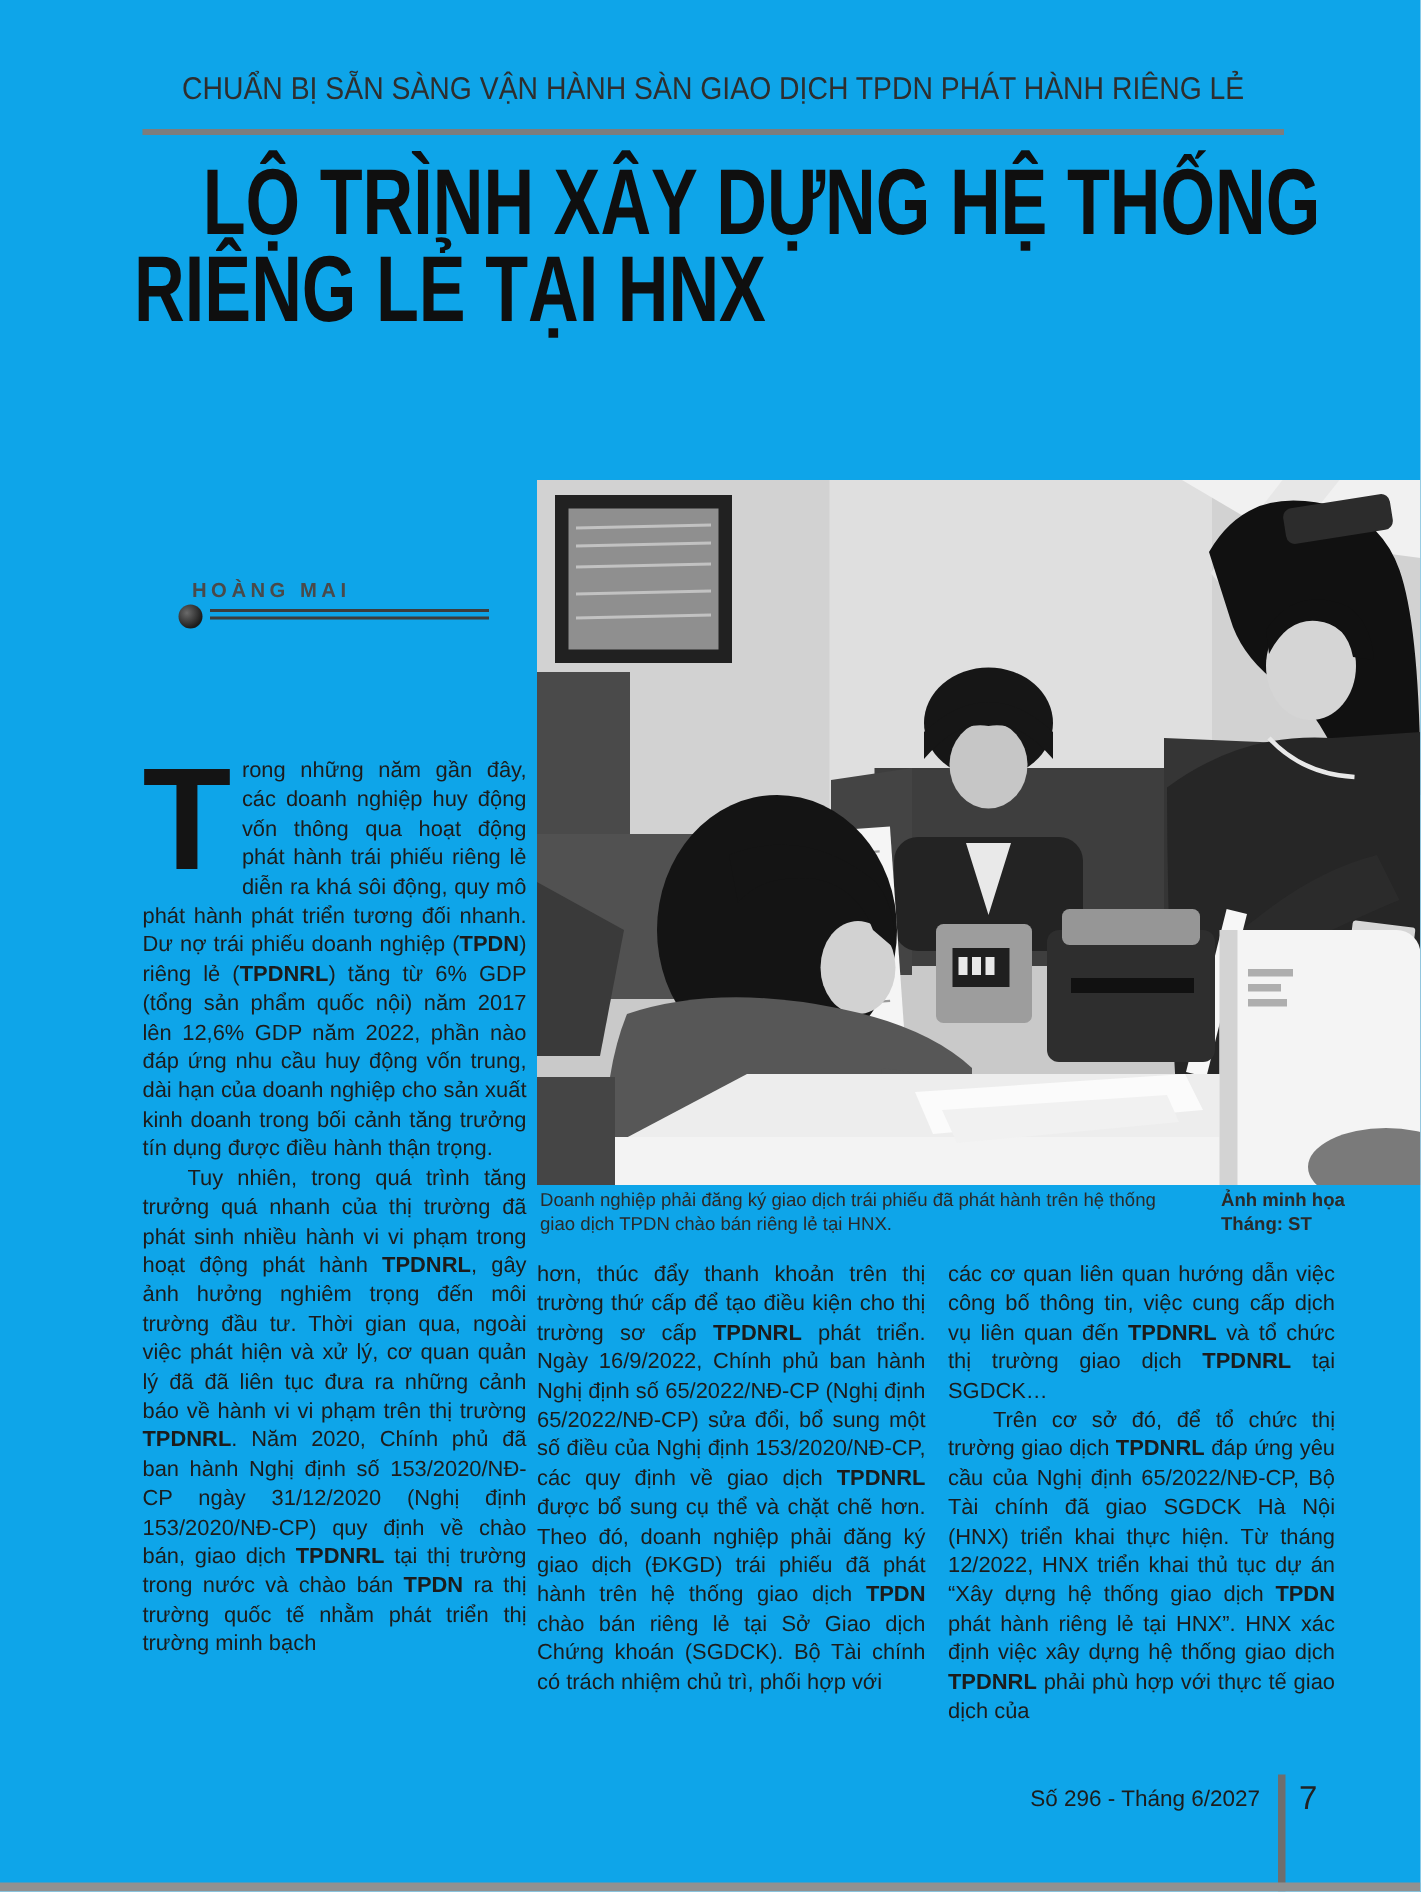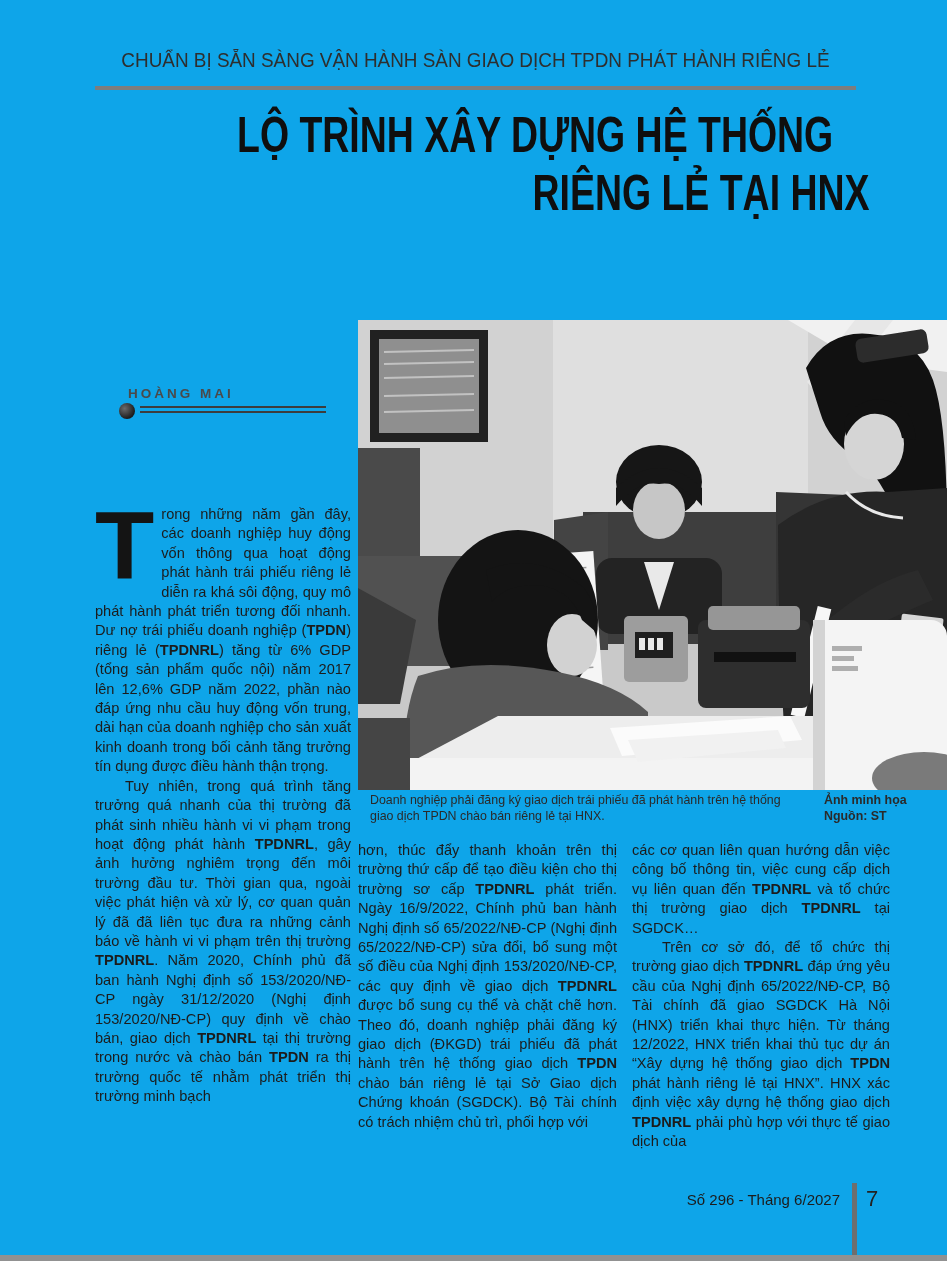--- a/index.html
+++ b/index.html
@@ -15,22 +15,22 @@
     text-align:center; font-size:21px; font-weight:400; color:#2e2e2e;
     white-space:nowrap;
   }
   .kicker .squash{display:inline-block; transform:scaleX(0.9); transform-origin:center;}
   .rule{
     position:absolute; left:95px; top:86px; width:761px; height:4px;
     background:#7d7d7d;
   }
   
   .title{
-    position:absolute; left:30px; right:30px; top:106px; text-align:right;
-    font-weight:800; color:#0f0f0f; line-height:58px; font-size:48px;
+    position:absolute; left:30px; right:30px; top:106px; text-align:left;
+    font-weight:800; color:#0f0f0f; line-height:58px; font-size:60px;
     letter-spacing:0px;
   }
   .title .line{display:block;}
   .title .squash{display:inline-block; transform:scale(0.78,1.04); transform-origin:center; white-space:nowrap;}
   
   .author{position:absolute; left:118px; top:386px; width:212px;}
   .author .name{
     text-align:left; font-size:13.5px; letter-spacing:3px; color:#4a4a4a;
     font-weight:600; margin:0 0 5px 10px;
   }
@@ -45,21 +45,21 @@
   }
   
   .photo{position:absolute; left:358px; top:320px; width:589px; height:470px; overflow:hidden; background:#cfcfcf;}
   .photo svg{display:block;}
   
   .caption-row{
     position:absolute; left:360px; top:793px; width:577px;
     display:flex; justify-content:space-between; gap:24px;
     font-size:12.4px; line-height:15.8px; color:#2a2a2a;
   }
-  .caption-row .caption{width:430px;margin-left:10px;}
+  .caption-row .caption{width:430px;}
   .caption-row .credit{flex:1; font-weight:700; white-space:nowrap;}
   
   .col{position:absolute; font-size:14.6px; line-height:19.4px; text-align:justify; color:#1c1c1c;}
   .col p{margin:0;}
   .col p.indent{text-indent:30px;}
   .col b{font-weight:700;}
   .col1{left:95px;  top:505px; width:256px;}
   .col2{left:358px; top:841px; width:259px;}
   .col3{left:632px; top:841px; width:258px;}
   .dropcap{
@@ -193,21 +193,21 @@
 
       <path d="M0,268 L58,300 L42,384 L0,384 Z" fill="#3a3a3a"></path>
       <rect x="0" y="398" width="52" height="72" fill="#454545"></rect>
     </svg>
   </div>
 
   <div class="caption-row">
     <div class="caption">Doanh nghiệp phải đăng ký giao dịch trái phiếu đã phát hành trên hệ thống giao dịch TPDN chào bán riêng lẻ tại HNX.</div>
     <div class="credit">
       <div>Ảnh minh họa</div>
-      <div>Nguồn: ST</div>
+      <div>Tháng: ST</div>
     </div>
   </div>
 
   <div class="col col1">
     <p><span class="dropcap">T</span><span>rong những năm gần đây, các doanh nghiệp huy động vốn thông qua hoạt động phát hành trái phiếu riêng lẻ diễn ra khá sôi động, quy mô phát hành phát triển tương đối nhanh. Dư nợ trái phiếu doanh nghiệp (<b>TPDN</b>) riêng lẻ (<b><b>TPDN</b>RL</b>) tăng từ 6% GDP (tổng sản phẩm quốc nội) năm 2017 lên 12,6% GDP năm 2022, phần nào đáp ứng nhu cầu huy động vốn trung, dài hạn của doanh nghiệp cho sản xuất kinh doanh trong bối cảnh tăng trưởng tín dụng được điều hành thận trọng.</span></p>
     <p class="indent">Tuy nhiên, trong quá trình tăng trưởng quá nhanh của thị trường đã phát sinh nhiều hành vi vi phạm trong hoạt động phát hành <b><b>TPDN</b>RL</b>, gây ảnh hưởng nghiêm trọng đến môi trường đầu tư. Thời gian qua, ngoài việc phát hiện và xử lý, cơ quan quản lý đã đã liên tục đưa ra những cảnh báo về hành vi vi phạm trên thị trường <b><b>TPDN</b>RL</b>. Năm 2020, Chính phủ đã ban hành Nghị định số 153/2020/NĐ-CP ngày 31/12/2020 (Nghị định 153/2020/NĐ-CP) quy định về chào bán, giao dịch <b><b>TPDN</b>RL</b> tại thị trường trong nước và chào bán <b>TPDN</b> ra thị trường quốc tế nhằm phát triển thị trường minh bạch</p>
   </div>
 
   <div class="col col2">
     <p>hơn, thúc đẩy thanh khoản trên thị trường thứ cấp để tạo điều kiện cho thị trường sơ cấp <b><b>TPDN</b>RL</b> phát triển. Ngày 16/9/2022, Chính phủ ban hành Nghị định số 65/2022/NĐ-CP (Nghị định 65/2022/NĐ-CP) sửa đổi, bổ sung một số điều của Nghị định 153/2020/NĐ-CP, các quy định về giao dịch <b><b>TPDN</b>RL</b> được bổ sung cụ thể và chặt chẽ hơn. Theo đó, doanh nghiệp phải đăng ký giao dịch (ĐKGD) trái phiếu đã phát hành trên hệ thống giao dịch <b>TPDN</b> chào bán riêng lẻ tại Sở Giao dịch Chứng khoán (SGDCK). Bộ Tài chính có trách nhiệm chủ trì, phối hợp với</p>

